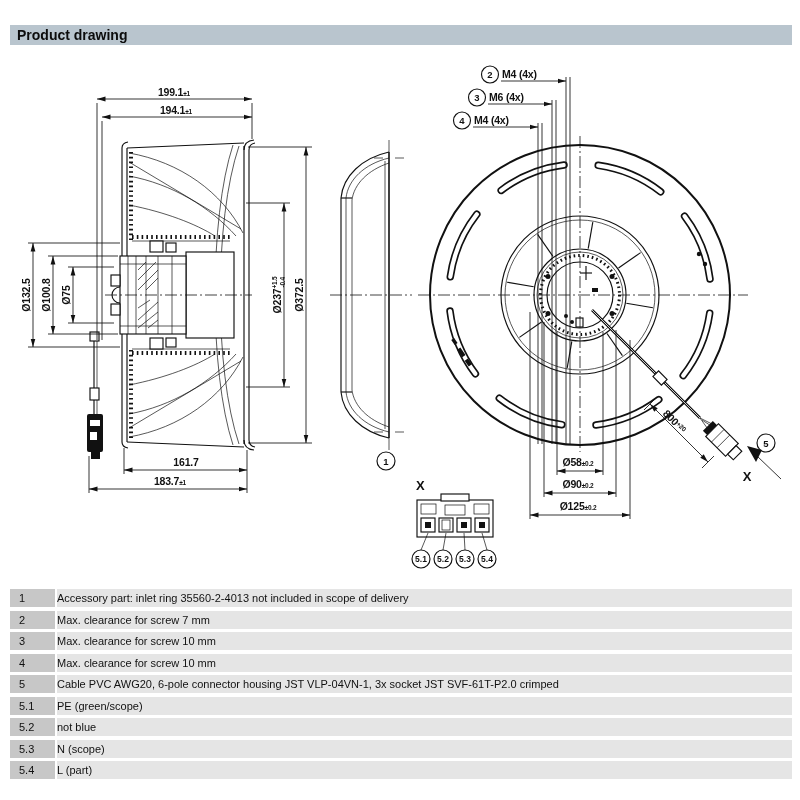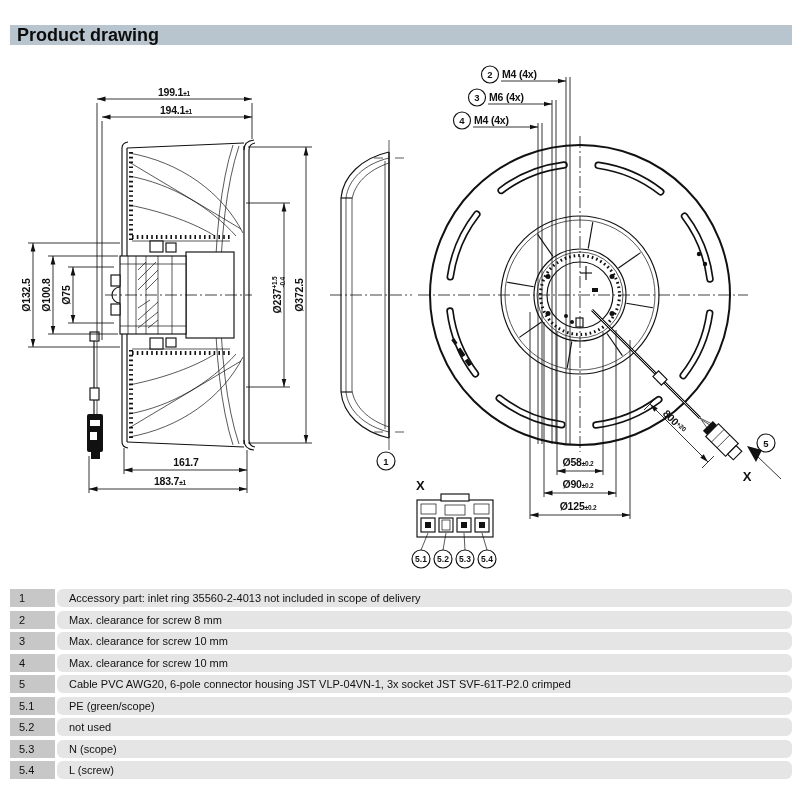--- a/index.html
+++ b/index.html
@@ -1,20 +1,20 @@
 <!DOCTYPE html>
 <html><head>
 <meta charset="utf-8">
 <style>
   html,body{margin:0;padding:0;}
   body{width:800px;height:800px;position:relative;background:#fff;
        font-family:"Liberation Sans",sans-serif;color:#111;}
   .header-bar{position:absolute;left:10px;top:25px;width:782px;height:20px;
        display:flex;align-items:center;padding-left:7px;box-sizing:border-box;}
-  .header-bar span{font-size:18px;font-weight:700;color:#0c0c0c;}
+  .header-bar span{font-size:14px;font-weight:700;color:#0c0c0c;}
   .drawing-wrap{position:absolute;left:0;top:45px;width:800px;height:540px;}
   
   .ln{stroke:#111;fill:none;stroke-width:1.15px;}
   .thin{stroke:#111;fill:none;stroke-width:0.7px;}
   .thick{stroke:#111;fill:none;stroke-width:2px;}
   .dim{stroke:#111;fill:none;stroke-width:0.85px;}
   .cl{stroke:#111;fill:none;stroke-width:0.8px;stroke-dasharray:12 3 2 3;}
   .dotB{stroke:#111;fill:none;stroke-width:4px;stroke-dasharray:1.6 3.2;}
   .dot2{stroke:#111;fill:none;stroke-width:3px;stroke-dasharray:1.6 3;}
   .slotO{stroke:#111;stroke-width:7.5px;fill:none;stroke-linecap:round;}
@@ -23,21 +23,21 @@
   .wfill{fill:#fff;}
   .dtxt{font:700 10.5px "Liberation Sans",sans-serif;fill:#111;letter-spacing:-0.2px;}
   .dtol{font-size:6.5px;}
   .ctext{font:700 9.5px "Liberation Sans",sans-serif;fill:#111;}
   .cstext{font:700 8.5px "Liberation Sans",sans-serif;fill:#111;}
   .xtxt{font:700 13px "Liberation Sans",sans-serif;fill:#111;}
   
   .note-table{position:absolute;left:10px;top:589px;width:782px;}
   .trow{display:flex;height:18px;margin-bottom:3.5px;font-size:11px;line-height:18px;}
   .tnum{width:45px;background:#c7c7c7;padding-left:9px;box-sizing:border-box;margin-right:2px;}
-  .ttext{flex:1;background:#e5e5e5;padding-left:12px;border-radius:6px;}
+  .ttext{flex:1;background:#e5e5e5;padding-left:0;}
 </style>
 </head>
 <body>
 
 <div class="header-bar" style="background:#b9c5ce;">
   <span>Product drawing</span>
 </div>
 
 <div class="drawing-wrap">
 <svg width="800" height="540" viewBox="0 45 800 540" xmlns="http://www.w3.org/2000/svg">
@@ -368,43 +368,43 @@
 </svg>
 </div>
 
 <div class="note-table">
   <div class="trow">
     <div class="tnum">1</div>
     <div class="ttext">Accessory part: inlet ring 35560-2-4013 not included in scope of delivery</div>
   </div>
   <div class="trow">
     <div class="tnum">2</div>
-    <div class="ttext">Max. clearance for screw 8 mm</div>
+    <div class="ttext">Max. clearance for screw 7 mm</div>
   </div>
   <div class="trow">
     <div class="tnum">3</div>
     <div class="ttext">Max. clearance for screw 10 mm</div>
   </div>
   <div class="trow">
     <div class="tnum">4</div>
     <div class="ttext">Max. clearance for screw 10 mm</div>
   </div>
   <div class="trow">
     <div class="tnum">5</div>
     <div class="ttext">Cable PVC AWG20, 6-pole connector housing JST VLP-04VN-1, 3x socket JST SVF-61T-P2.0 crimped</div>
   </div>
   <div class="trow">
     <div class="tnum">5.1</div>
     <div class="ttext">PE (green/scope)</div>
   </div>
   <div class="trow">
     <div class="tnum">5.2</div>
-    <div class="ttext">not used</div>
+    <div class="ttext">not blue</div>
   </div>
   <div class="trow">
     <div class="tnum">5.3</div>
     <div class="ttext">N (scope)</div>
   </div>
   <div class="trow">
     <div class="tnum">5.4</div>
-    <div class="ttext">L (screw)</div>
+    <div class="ttext">L (part)</div>
   </div>
 </div>
 
 </body></html>

